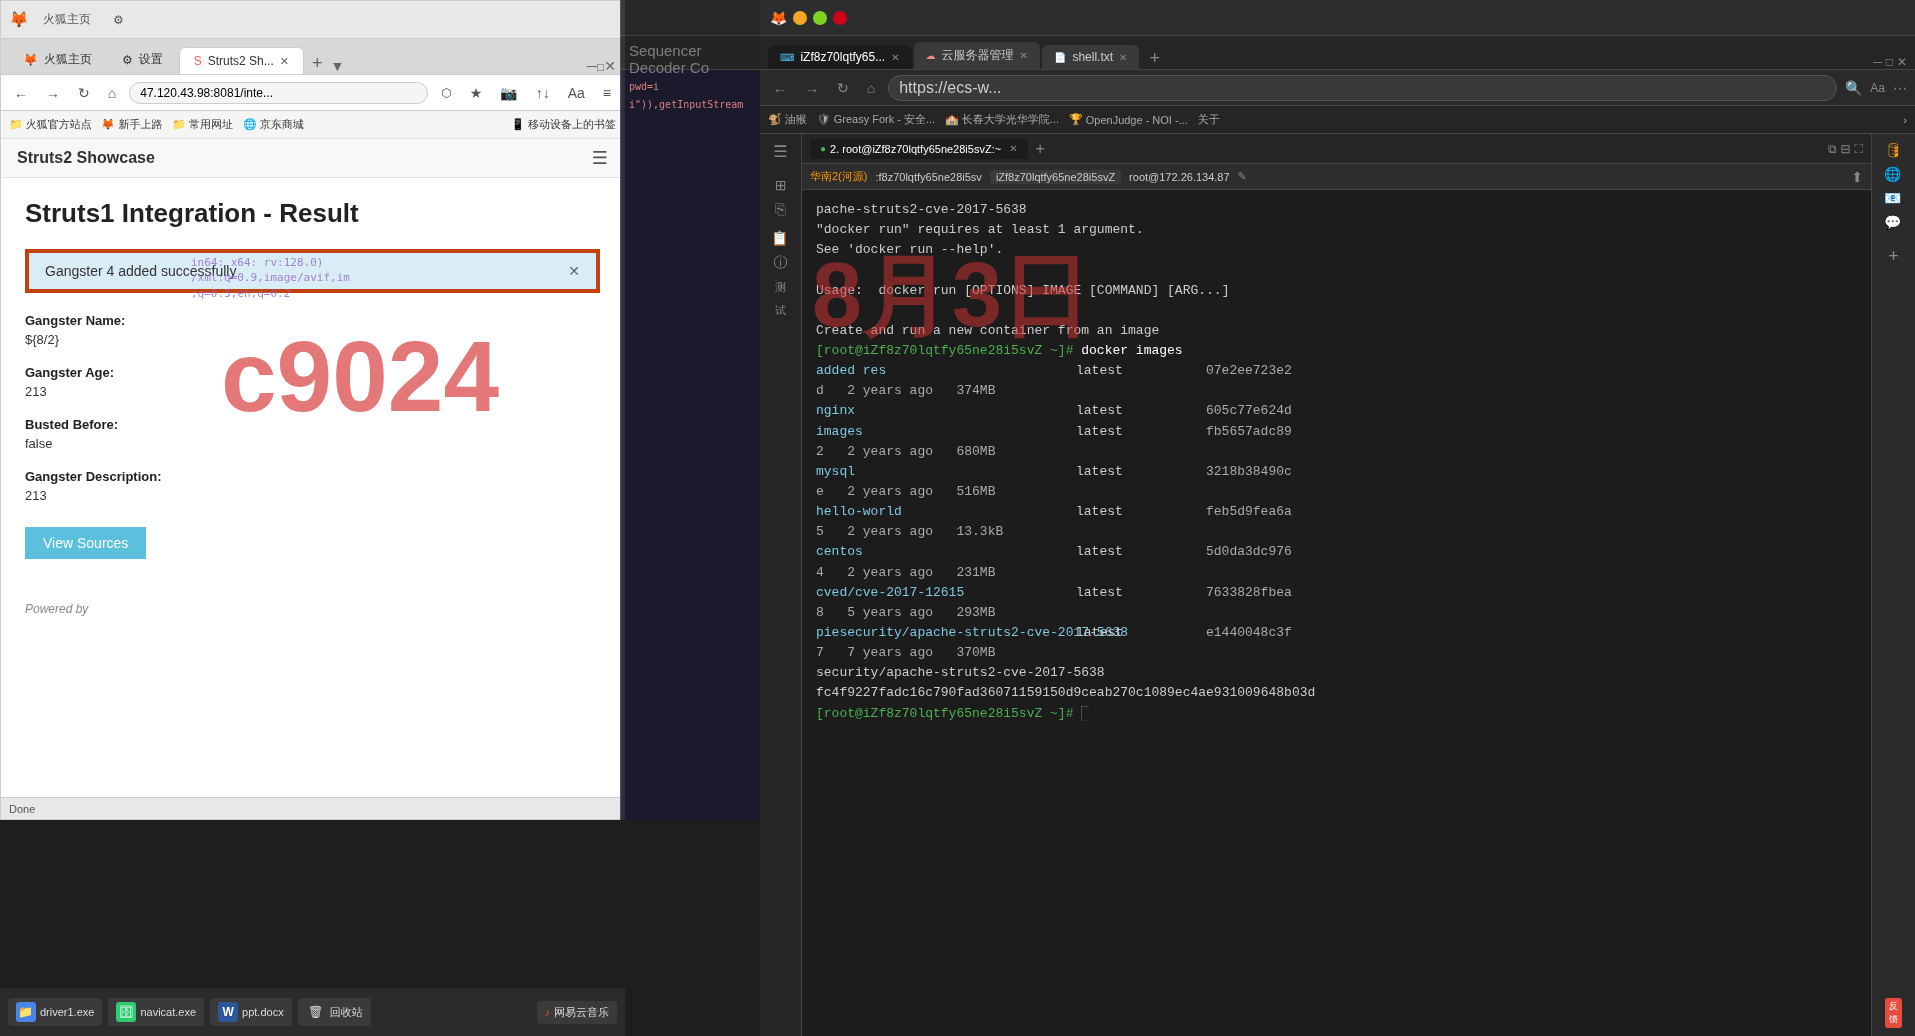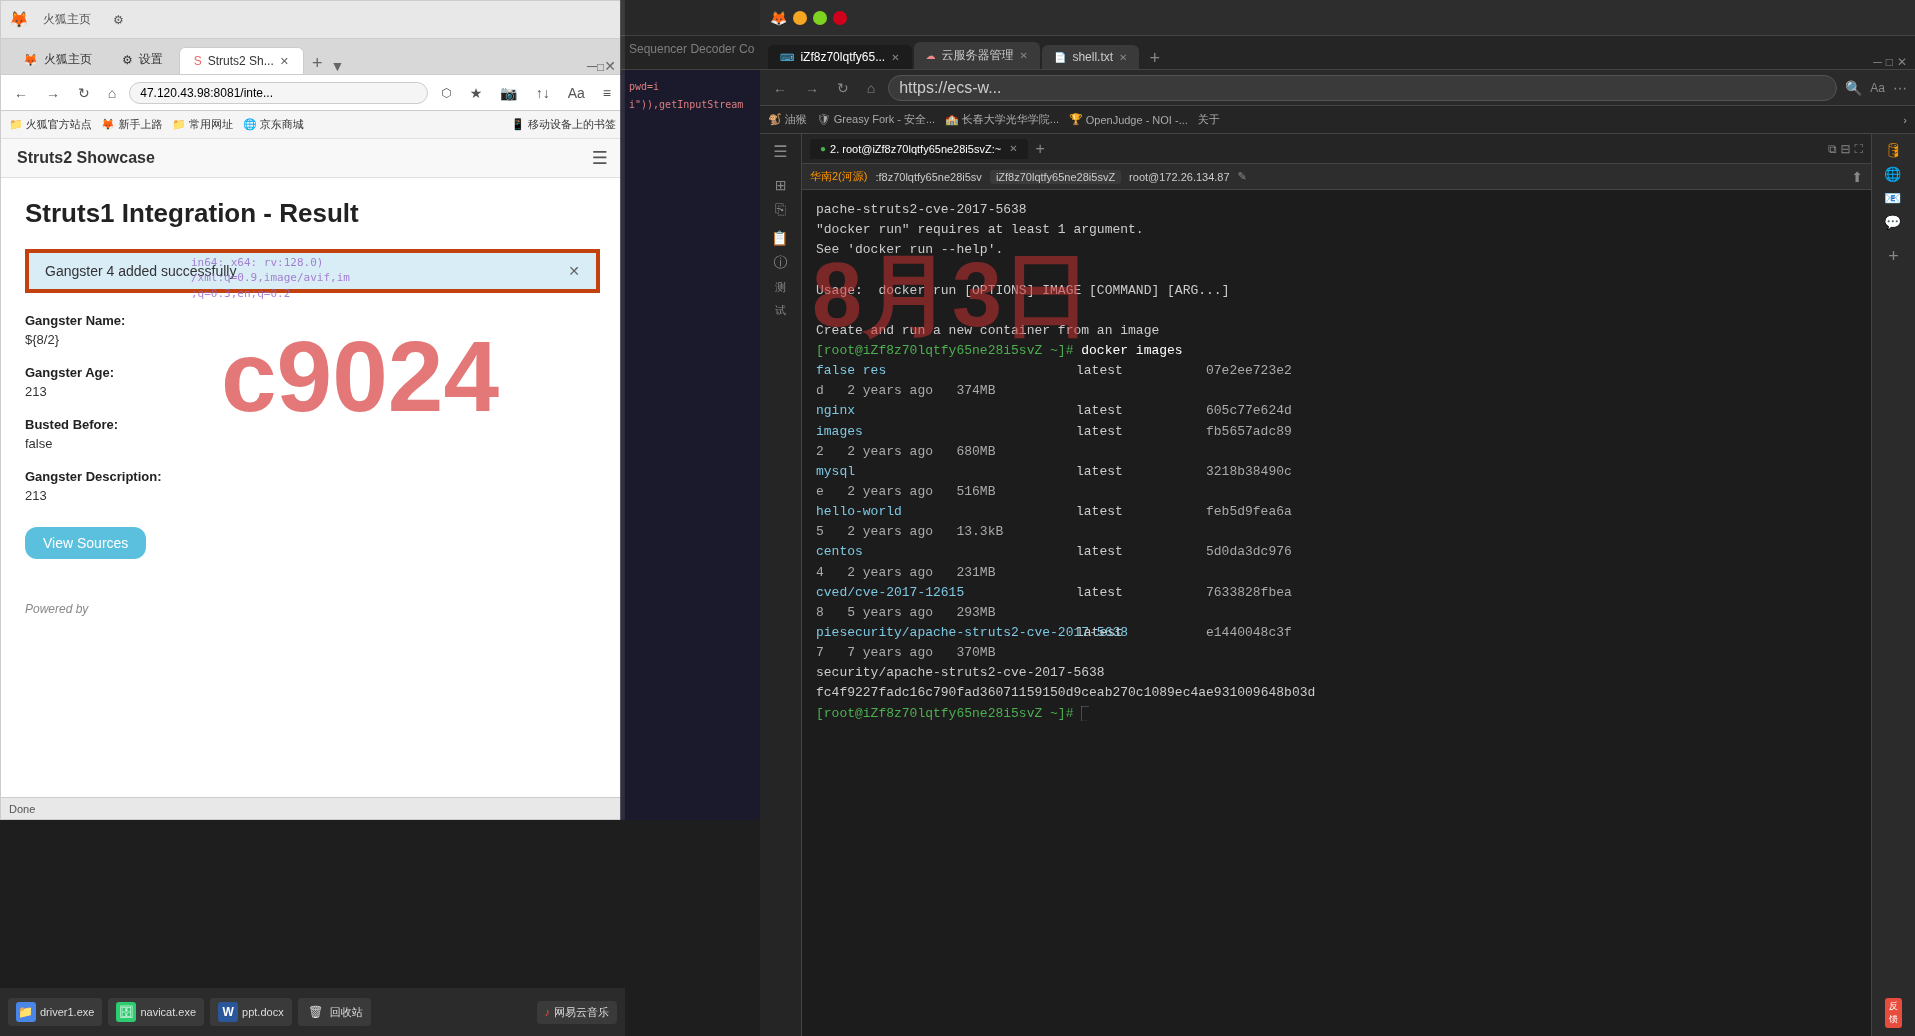--- a/index.html
+++ b/index.html
@@ -182,21 +182,21 @@
     .field-value {
       font-size: 13px;
       color: #333;
     }
 
     .view-sources-btn {
       background: #5bc0de;
       border: none;
       color: #fff;
       padding: 8px 18px;
-      border-radius: 12px;
+      border-radius: 0;
       cursor: pointer;
       font-size: 14px;
       margin-bottom: 16px;
     }
 
     .page-footer {
       padding: 12px 24px;
       font-size: 12px;
       color: #666;
       border-top: 1px solid #eee;
@@ -564,21 +564,21 @@
   </div>
 
   <div class="status-bar">
     <span>Done</span>
   </div>
 </div>
 
 <div class="browser-middle">
   <div class="mid-titlebar"></div>
   <div class="mid-nav">
-    <div style="padding:6px 8px; font-size:12px; color:#888; display:flex; gap:8px;">
+    <div style="padding:6px 8px; font-size:15px; color:#888; display:flex; gap:8px;">
       <span>Sequencer   Decoder   Co</span>
     </div>
   </div>
   <div class="mid-body">
     <div style="color:#e88; font-size:10px; line-height:1.8;">
       <div>pwd=i</div>
       <div>i")),getInputStream</div>
     </div>
   </div>
 </div>
@@ -694,21 +694,21 @@
         <div class="date-overlay">8月3日</div>
 
         <div class="term-line">pache-struts2-cve-2017-5638</div>
         <div class="term-line">"docker run" requires at least 1 argument.</div>
         <div class="term-line">See 'docker run --help'.</div>
         <div class="term-line">&nbsp;</div>
         <div class="term-line">Usage:  docker run [OPTIONS] IMAGE [COMMAND] [ARG...]</div>
         <div class="term-line">&nbsp;</div>
         <div class="term-line">Create and run a new container from an image</div>
         <div class="term-line term-prompt">[root@iZf8z70lqtfy65ne28i5svZ ~]# <span style="color:#fff;">docker images</span></div>
-        <div class="term-line"><span style="color:#7ec8e3; display:inline-block; width:260px;">false res</span><span style="display:inline-block; width:130px;">latest</span><span style="color:#aaa;">07e2ee723e2</span></div>
+        <div class="term-line"><span style="color:#7ec8e3; display:inline-block; width:260px;">added res</span><span style="display:inline-block; width:130px;">latest</span><span style="color:#aaa;">07e2ee723e2</span></div>
         <div class="term-line" style="color:#aaa; padding-left:0;">d   2 years ago   374MB</div>
         <div class="term-line"><span style="color:#7ec8e3; display:inline-block; width:260px;">nginx</span><span style="display:inline-block; width:130px;">latest</span><span style="color:#aaa;">605c77e624d</span></div>
         <div class="term-line"><span style="color:#7ec8e3; display:inline-block; width:260px;">images</span><span style="display:inline-block; width:130px;">latest</span><span style="color:#aaa;">fb5657adc89</span></div>
         <div class="term-line" style="color:#aaa;">2   2 years ago   680MB</div>
         <div class="term-line"><span style="color:#7ec8e3; display:inline-block; width:260px;">mysql</span><span style="display:inline-block; width:130px;">latest</span><span style="color:#aaa;">3218b38490c</span></div>
         <div class="term-line" style="color:#aaa;">e   2 years ago   516MB</div>
         <div class="term-line"><span style="color:#7ec8e3; display:inline-block; width:260px;">hello-world</span><span style="display:inline-block; width:130px;">latest</span><span style="color:#aaa;">feb5d9fea6a</span></div>
         <div class="term-line" style="color:#aaa;">5   2 years ago   13.3kB</div>
         <div class="term-line"><span style="color:#7ec8e3; display:inline-block; width:260px;">centos</span><span style="display:inline-block; width:130px;">latest</span><span style="color:#aaa;">5d0da3dc976</span></div>
         <div class="term-line" style="color:#aaa;">4   2 years ago   231MB</div>

